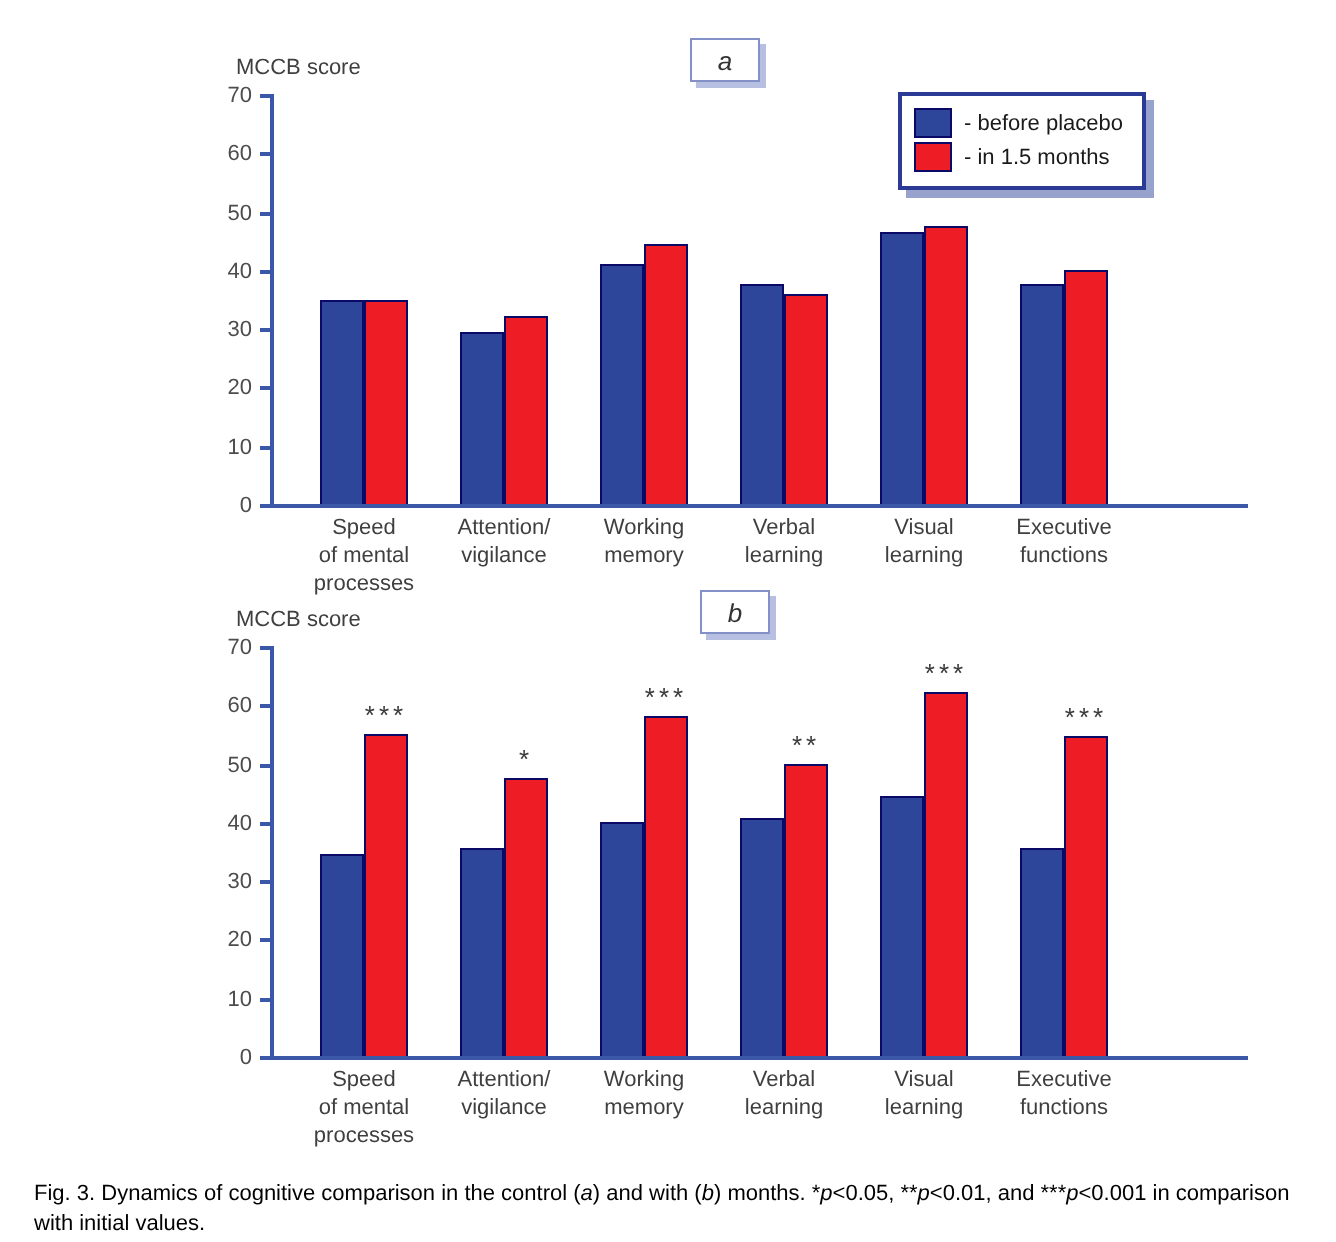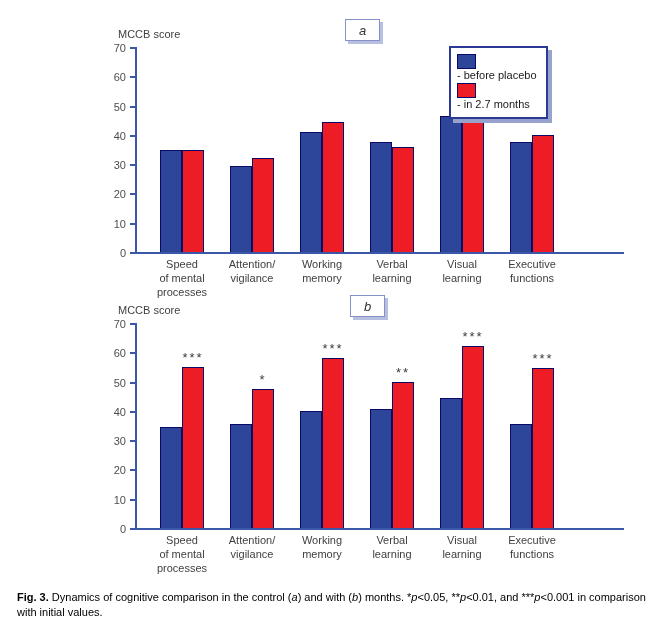--- a/index.html
+++ b/index.html
@@ -6,33 +6,33 @@
   .page{position:relative;width:668px;height:621px;background:#fff;overflow:hidden;
         font-family:"Liberation Sans",sans-serif;}
   .chart{position:absolute;left:12px;width:664px;height:290px;}
   .ylabel{position:absolute;font-size:11px;color:#3f3f3f;}
   .panel-box{position:absolute;width:33px;height:20px;background:#fff;
              border:1px solid #8491c8;box-shadow:3px 3px 0 #b7c0e0;
              display:flex;align-items:center;justify-content:center;
              font-style:italic;font-size:13px;color:#333;}
   .legend{position:absolute;background:#fff;border:2px solid #2b3a94;
           box-shadow:4px 4px 0 #97a3cd;padding:4px 9px 5px 6px;}
-  .legend-row{display:flex;margin:2px 0;flex-direction:column;}
+  .legend-row{display:flex;align-items:center;margin:2px 0;}
   .legend-swatch{width:17px;height:13px;border:1px solid #0a0a66;margin-right:6px;flex:0 0 auto;}
   .legend-label{font-size:11px;color:#1a1a1a;white-space:nowrap;}
   .yaxis{position:absolute;width:2px;background:#3a57a8;}
   .xaxis{position:absolute;height:2px;background:#3a57a8;}
   .tick{position:absolute;width:5px;height:2px;background:#3a57a8;}
   .tick-label{position:absolute;width:28px;text-align:right;font-size:11px;color:#4d4d4d;}
   .bar{position:absolute;border:1px solid #0a0a66;border-bottom:none;box-sizing:border-box;}
   .sig{position:absolute;width:30px;text-align:center;font-size:13px;letter-spacing:2px;
        color:#3c3c3c;white-space:nowrap;}
   .cat{position:absolute;width:90px;text-align:center;font-size:11px;color:#3f3f3f;line-height:1.25;}
   .caption{position:absolute;left:17px;top:579px;width:640px;font-size:11px;color:#000;line-height:1.4;}
-  .caption b{font-weight:bold;}
+  .caption b{font-weight:normal;}
   .caption i{font-style:italic;}
 </style>
 </head>
 <body>
 
 <div class="page">
   <div class="chart" style="top:0;">
       <div class="ylabel" style="left: 106px; top: 28px;">MCCB score</div>
       <div class="panel-box" style="left: 333px; top: 19px;">a</div>
       <div class="yaxis" style="left: 123px; top: 47px; height: 207px;"></div>
@@ -90,21 +90,21 @@
         <div>Executive</div>
         <div>functions</div>
       </div>
       <div class="legend" style="left: 437px; top: 46px;">
         <div class="legend-row">
           <div class="legend-swatch" style="background: rgb(46, 70, 153);"></div>
           <div class="legend-label">- before placebo</div>
         </div>
         <div class="legend-row">
           <div class="legend-swatch" style="background: rgb(238, 28, 36);"></div>
-          <div class="legend-label">- in 2.7 months</div>
+          <div class="legend-label">- in 1.5 months</div>
         </div>
       </div>
     </div>
   <div class="chart" style="top:276px;">
       <div class="ylabel" style="left: 106px; top: 28px;">MCCB score</div>
       <div class="panel-box" style="left: 338px; top: 19px;">b</div>
       <div class="yaxis" style="left: 123px; top: 47px; height: 207px;"></div>
       <div class="xaxis" style="left: 123px; top: 252px; width: 489px;"></div>
       <div class="tick" style="left: 118px; top: 252px;"></div>
       <div class="tick-label" style="left: 86px; top: 247px;">0</div>

